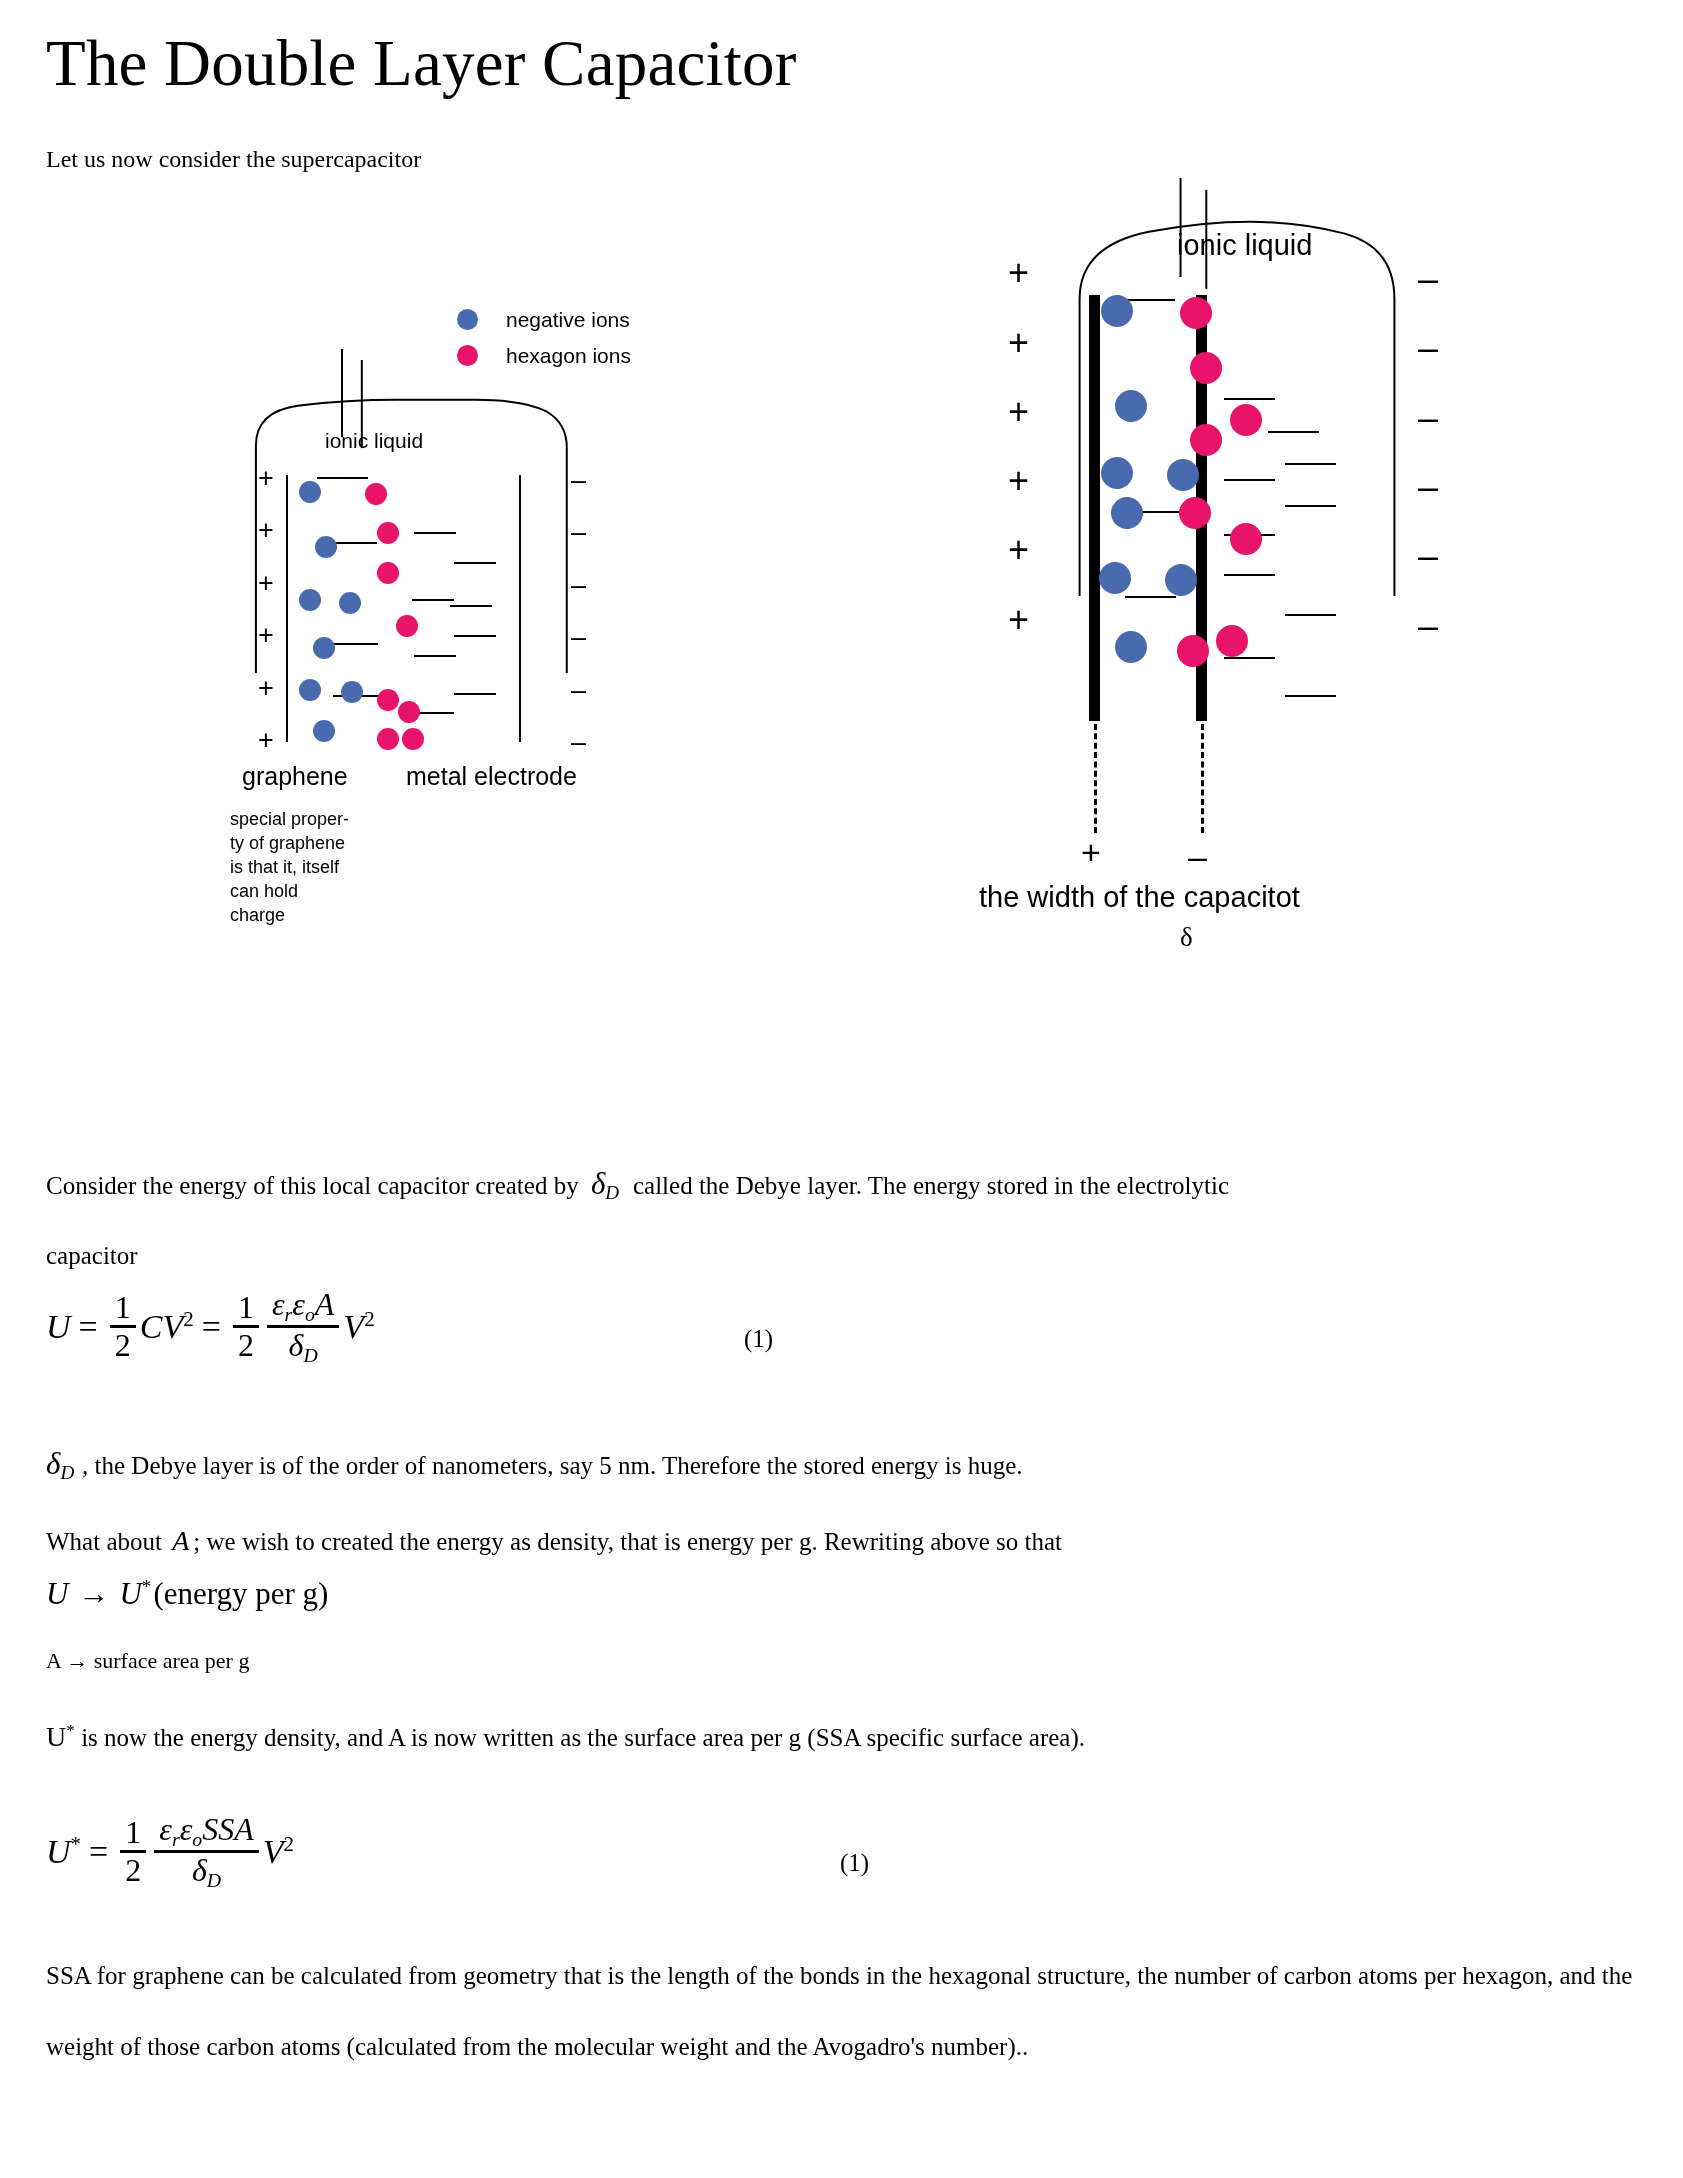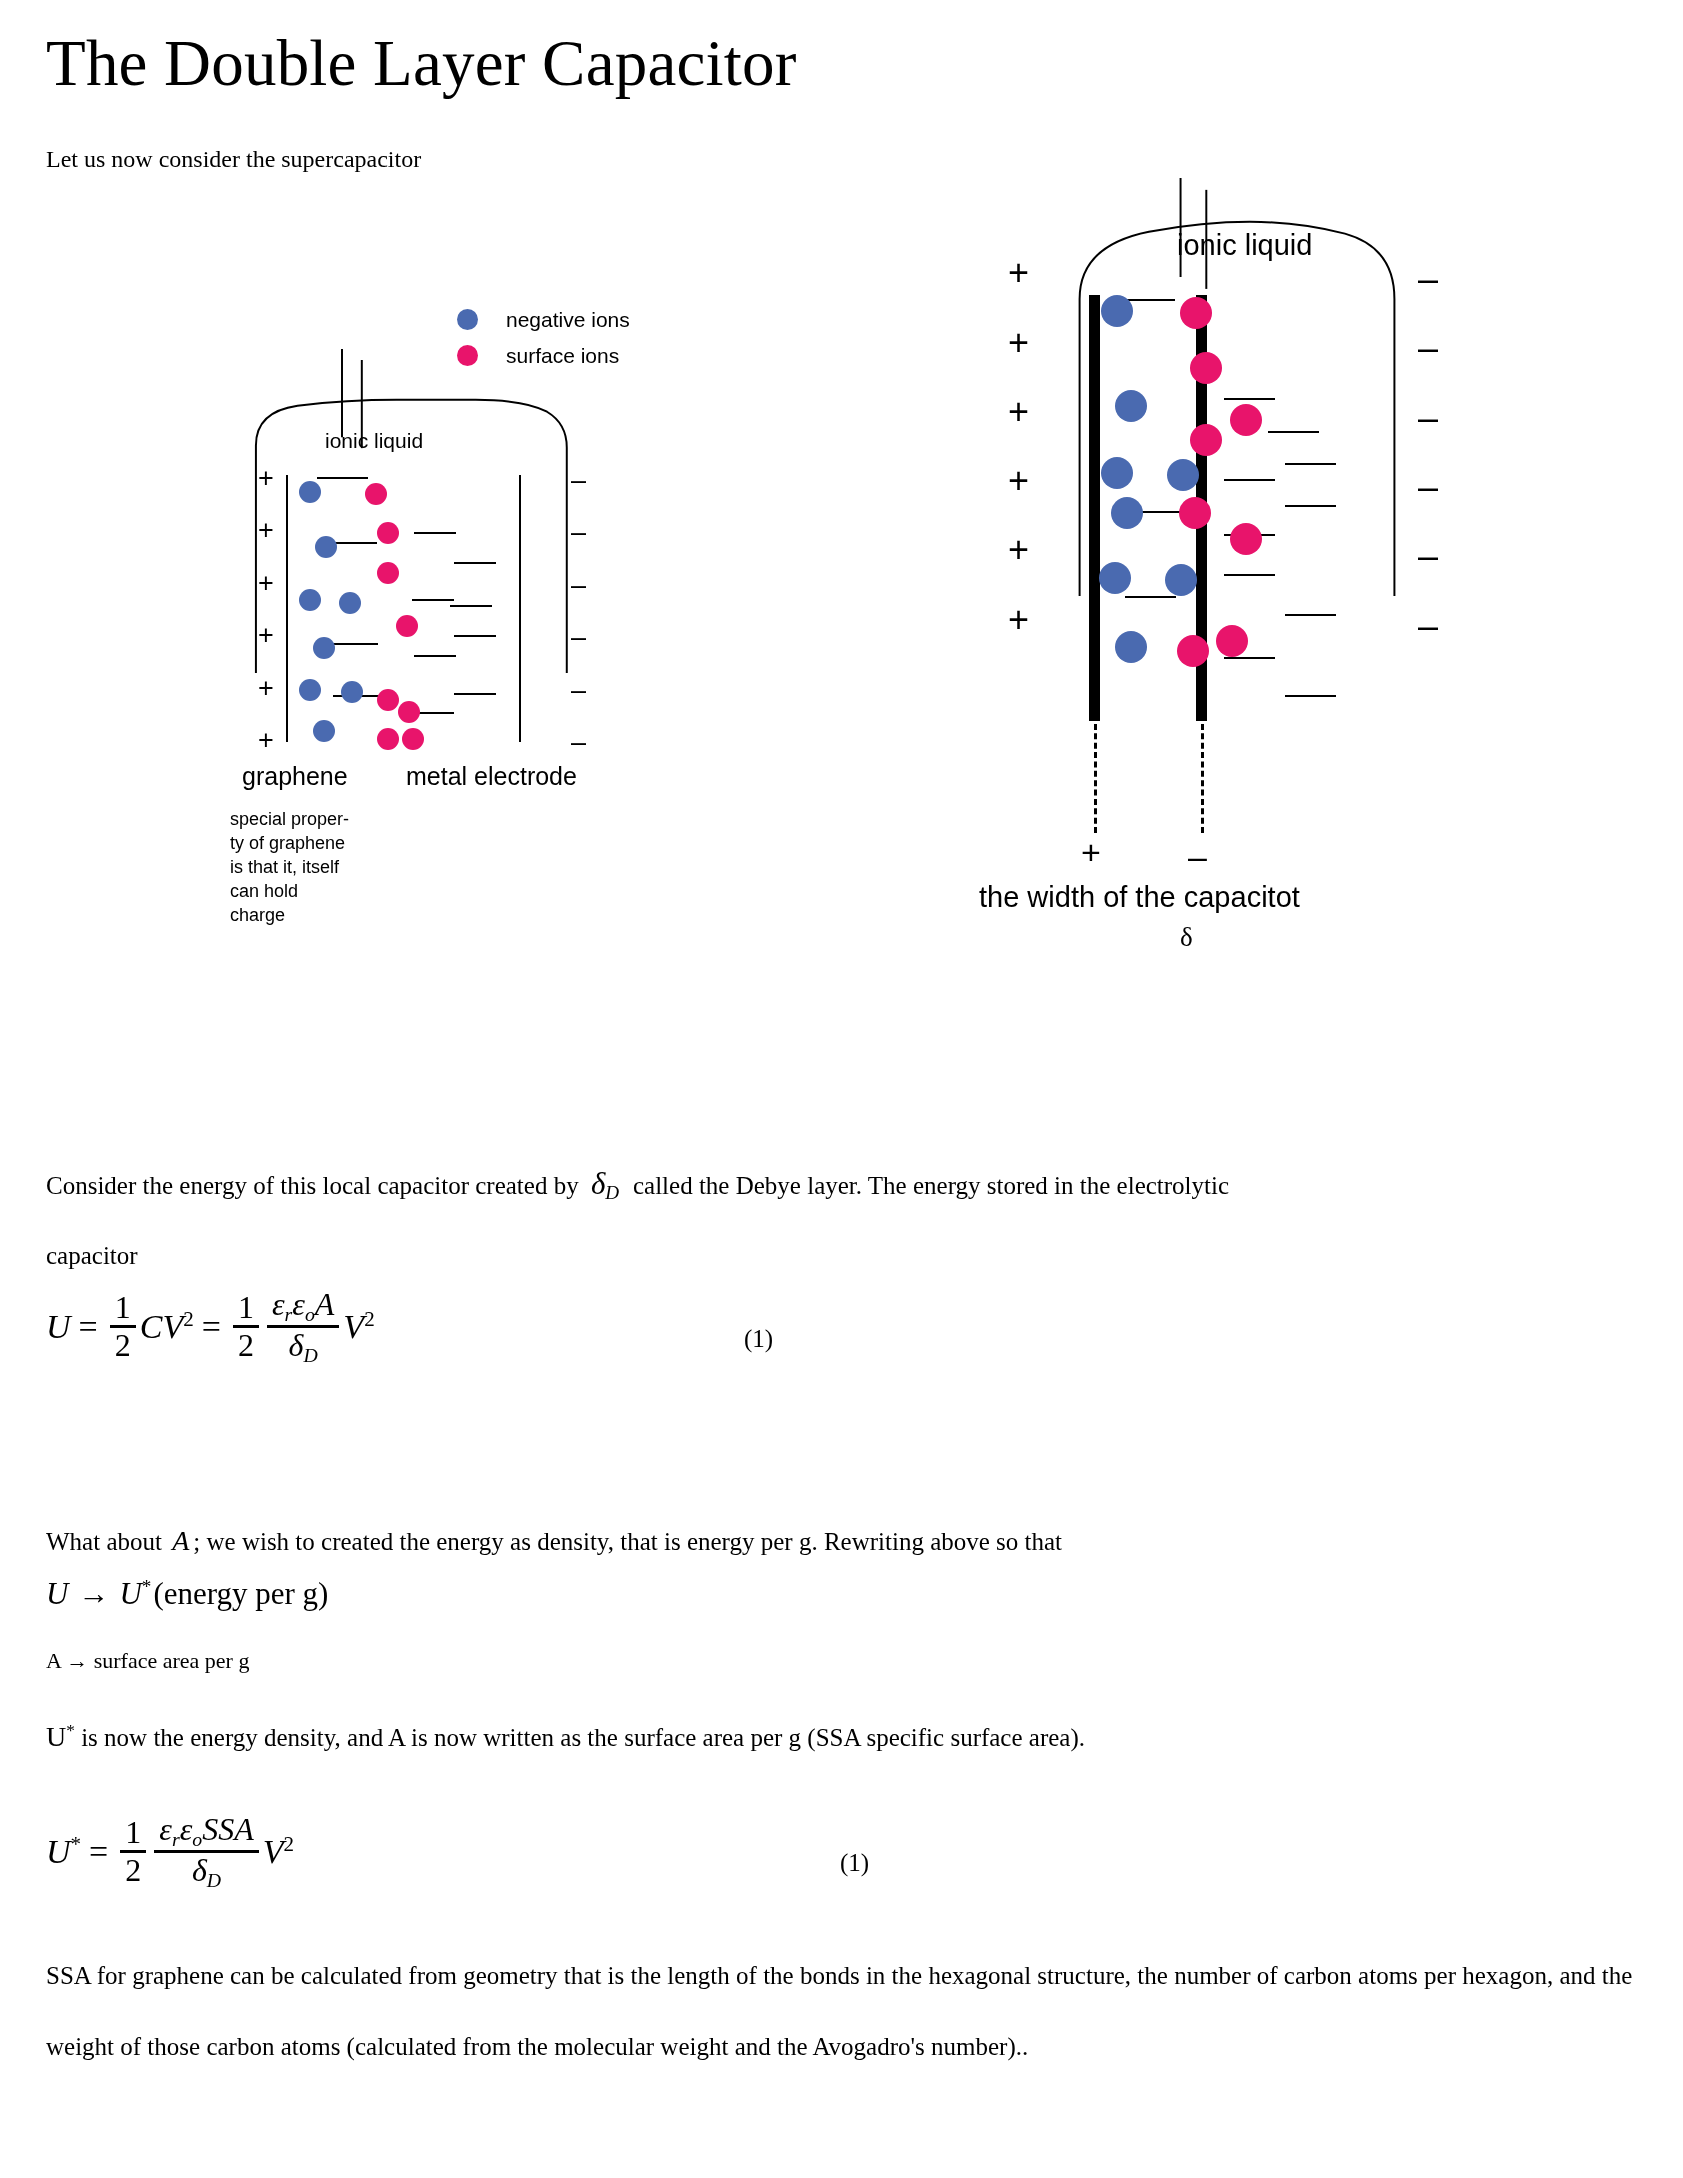--- a/index.html
+++ b/index.html
@@ -159,21 +159,21 @@
   <div class="doc-title">The Double Layer Capacitor</div>
   <div class="intro-line">Let us now consider the supercapacitor</div>
 
   <div id="legend">
     <div class="legend-row">
       <span class="legend-dot" style="background:#4a6ab0"></span>
       <span class="legend-label">negative ions</span>
     </div>
     <div class="legend-row">
       <span class="legend-dot" style="background:#e8146b"></span>
-      <span class="legend-label">surface ions</span>
+      <span class="legend-label">hexagon ions</span>
     </div>
   </div>
 
   <div class="fig" style="left:238px; top:356px; width:416px; height:475px;">
 
     <svg width="416" height="129" style="position:absolute;left:0;top:-10px;" viewBox="0 0 420 130">
       <line x1="105" y1="3" x2="105" y2="92" stroke="#000" stroke-width="2"></line>
       <line x1="125" y1="14" x2="125" y2="103" stroke="#000" stroke-width="2"></line>
     </svg>
 
@@ -344,20 +344,25 @@
     </span>
     <span class="frac">
       <span class="num" style="white-space:nowrap;"><span>ε</span><sub class="sm">r</sub><span>ε</span><sub class="sm">o</sub><span>A</span></span>
       <span class="bar"></span>
       <span class="den"><span>δ</span><sub class="sm">D</sub></span>
     </span>
     <span><span>V</span><sup class="sm">2</sup></span>
   </div>
   <div class="eqno" style="left:744px; top:1325px;">(1)</div>
 
+  <div class="body-par" style="top:1428px;">
+    <span class="math" style="position:relative; display:inline; font-size:31px;">
+      <span>δ</span><sub class="sm">D</sub>
+    </span><span>, the Debye layer is of the order of nanometers, say 5 nm. Therefore the stored energy is huge.</span>
+  </div>
 
   <div class="body-par" style="top:1505px;">
     <span>What about</span>
     <span style="font-style:italic; font-size:28px; padding:0 4px;">A</span><span>; we wish to created the energy as density, that is energy per g. Rewriting above so that</span>
   </div>
 
   <div class="math" style="left:46px; top:1576px; font-size:31px;">
     <span>U</span>
     <span class="up" style="padding:0 10px;">→</span>
     <span><span>U</span><sup class="sm">*</sup></span>

